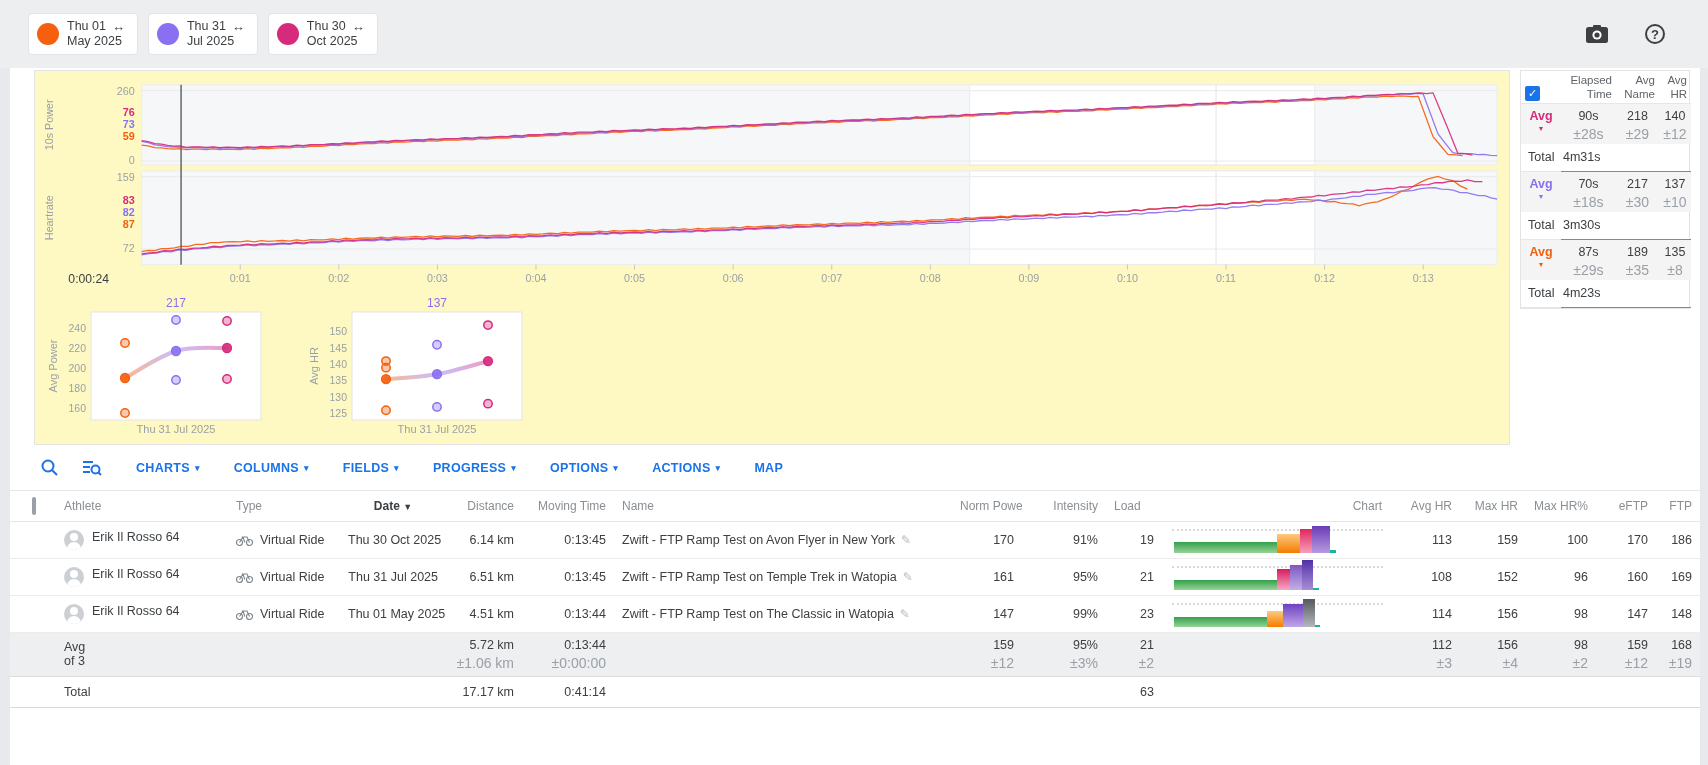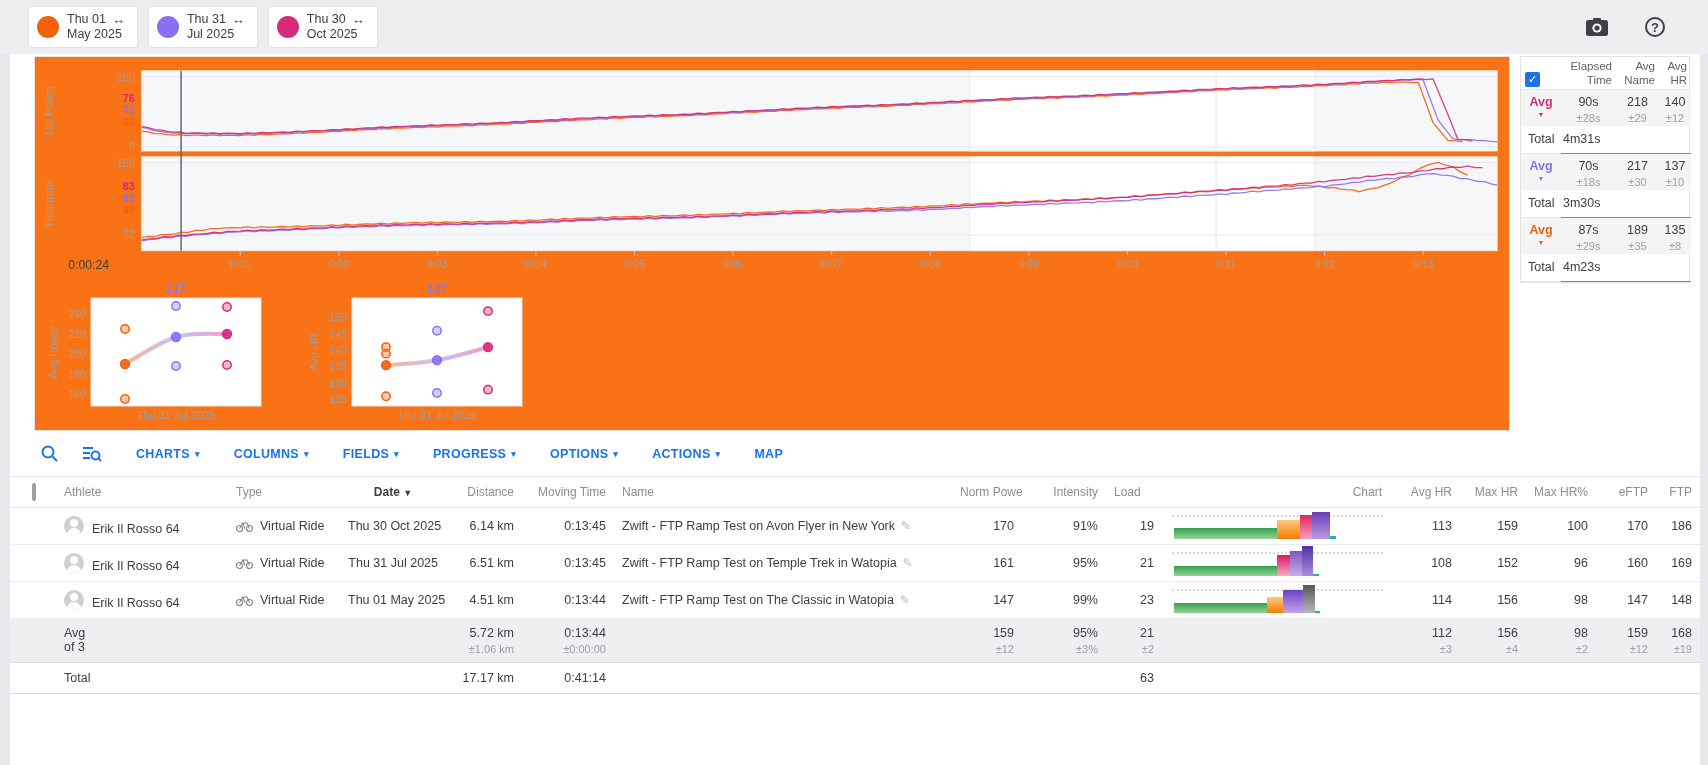--- a/index.html
+++ b/index.html
@@ -1,76 +1,76 @@
 <!DOCTYPE html>
 <html><head>
 <meta charset="utf-8">
 <style>
   *{box-sizing:border-box;margin:0;padding:0}
   html,body{width:1708px;height:765px;overflow:hidden;background:#e7e9ec;
     font-family:"Liberation Sans",sans-serif;color:#3c4043;-webkit-font-smoothing:antialiased}
   
-  .topbar{height:54px;background:#eceef0;display:flex;align-items:center;padding:0 40px 0 28px;gap:10px}
+  .topbar{height:68px;background:#eceef0;display:flex;align-items:center;padding:0 40px 0 28px;gap:10px}
   .chip{background:#fff;border:1px solid #e3e3e3;border-radius:4px;display:flex;align-items:center;
     gap:8px;padding:4px 12px 4px 8px;height:42px;cursor:pointer}
   .chip .dot{width:22px;height:22px;border-radius:50%}
   .chip .lines{font-size:12.5px;line-height:15px;color:#3c4043}
   .chip .l1{display:flex;gap:6px;align-items:center}
   .chip .arrow{font-size:13px;color:#3c4043}
   .topbar .spacer{flex:1}
   .tb-icon{width:26px;height:26px;display:flex;align-items:center;justify-content:center;cursor:pointer;margin-left:22px}
   .help-circle{width:20px;height:20px;border:2px solid #3c4043;border-radius:50%;display:flex;
     align-items:center;justify-content:center;font-size:13px;font-weight:bold;color:#3c4043}
   
   .content{margin:0 8px 0 10px;background:#fff;height:711px}
   .tabrow{height:40px;display:flex;align-items:flex-end;padding-left:40px;gap:28px}
   .tab{font-size:13px;font-weight:bold;color:#1a73e8;letter-spacing:.4px;padding:0 4px 9px 4px;
     border-bottom:2px solid #1a73e8;cursor:pointer}
   .plus-btn{width:19px;height:19px;border:1.6px solid #5f6368;border-radius:50%;display:flex;align-items:center;
     justify-content:center;font-size:15px;color:#5f6368;margin-bottom:7px;cursor:pointer;line-height:1}
   .charts-row{display:flex;align-items:flex-start;gap:10px;padding:2px 10px 0 24px}
-  .chart-card{flex:1;border:1px solid #e3e3e3;background:#f97316;padding:6px 4px 8px 4px}
+  .chart-card{flex:1;border:1px solid #e3e3e3;background:#fef9c3;padding:6px 4px 8px 4px}
   #main-chart{display:block;width:100%;height:auto}
   .mini-row{display:flex;gap:26px;padding:6px 0 0 6px}
   .mini-row svg{display:block}
   
   .stats-card{width:170px;border:1px solid #e3e3e3;background:#fff;font-size:12.5px}
   .sg{display:grid;grid-template-columns:40px 55px 43px 32px}
   .sg>div{padding:2px 4px}
   .sh{font-size:11.5px;color:#5f6368;text-align:right;line-height:14px;padding:6px 2px 6px 0;border-bottom:1px solid #e7e7e7}
   .sh-cb{display:flex;align-items:flex-end;justify-content:flex-start;padding:6px 0 7px 7px;border-bottom:1px solid #e7e7e7}
   .cb-checked{width:15px;height:15px;background:#1a73e8;border-radius:2px;color:#fff;font-size:11px;
     display:flex;align-items:center;justify-content:center;cursor:pointer}
   .srow-avg{background:#f4f4f5}
   .savg-label{text-align:center;padding-top:5px!important}
   .savg-label .lbl{font-weight:bold;font-size:12.5px}
   .savg-label .tri{font-size:7px;display:block;margin-top:2px;cursor:pointer}
   .sval{text-align:center;padding-top:5px!important}
   .sval .v{color:#3c4043}
-  .sval .pm,.pm{font-size:11px;color:#9aa0a6;display:block;margin-top:3px}
+  .sval .pm,.pm{font-size:14px;color:#9aa0a6;display:block;margin-top:3px}
   .stotal-l{color:#3c4043;padding:6px 4px 7px 7px!important;border-bottom:1px solid #e7e7e7}
   .stotal-v{grid-column:2/5;padding:6px 4px 7px 2px!important;border-bottom:1px solid #22c55e}
   
   .toolbar{height:46px;display:flex;align-items:center;gap:34px;padding-left:30px;border-bottom:1px solid #e6e6e6}
   .toolbar .icon-btn{cursor:pointer;display:flex;align-items:center}
   .menu-item{color:#1a73e8;font-size:12.5px;font-weight:bold;letter-spacing:.3px;cursor:pointer;display:flex;gap:5px;align-items:center}
   .menu-item .caret{font-size:9px}
   
   table{border-collapse:collapse;table-layout:fixed;width:1688px;margin-left:0}
   th{font-weight:normal;font-size:12px;color:#8a8f94;height:30px;border-bottom:1px solid #e6e6e6;
     text-align:left;padding:0 8px;white-space:nowrap;overflow:hidden}
   td{font-size:12.5px;color:#3c4043;height:37px;border-bottom:1px solid #ececec;padding:0 8px;
     white-space:nowrap;overflow:hidden}
   th.r,td.r{text-align:right}
   th.c,td.c{text-align:right}
   .th-date{color:#3c4043;font-weight:bold;text-align:center}
   .th-date .tri{font-size:9px}
   .cb-empty{width:15px;height:15px;border:2px solid #9aa0a6;border-radius:2px;margin-left:14px;cursor:pointer}
   .rowdot{width:16px;height:16px;border-radius:50%;margin-left:14px}
-  .ath{display:flex;align-items:flex-end;gap:8px}
+  .ath{display:flex;align-items:flex-start;gap:8px}
   .avatar{width:20px;height:20px;border-radius:50%;background:#ccd0d5;position:relative;overflow:hidden;flex:0 0 auto}
   .avatar:before{content:"";position:absolute;width:8px;height:8px;border-radius:50%;background:#fff;left:6px;top:3px}
   .avatar:after{content:"";position:absolute;width:14px;height:9px;border-radius:7px 7px 0 0;background:#fff;left:3px;top:12px}
   .typ{display:flex;align-items:center;gap:7px;color:#3c4043}
   .name-cell{display:flex;align-items:flex-end;gap:6px}
   .edit-ic{color:#b4b8bc;font-size:12px;cursor:pointer}
   .zone-chart{position:relative;width:215px;height:31px;margin:0 auto;overflow:visible}
   .zc-bar{position:absolute;bottom:2px;z-index:1}
   .zc-dots{position:absolute;top:5px;left:2px;right:2px;border-top:2px dotted #d8d8d8;z-index:0}
   tr.avgrow td{background:#edeff1;height:44px;border-top:1px solid #dadcde;border-bottom:1px solid #dadcde;vertical-align:middle}

